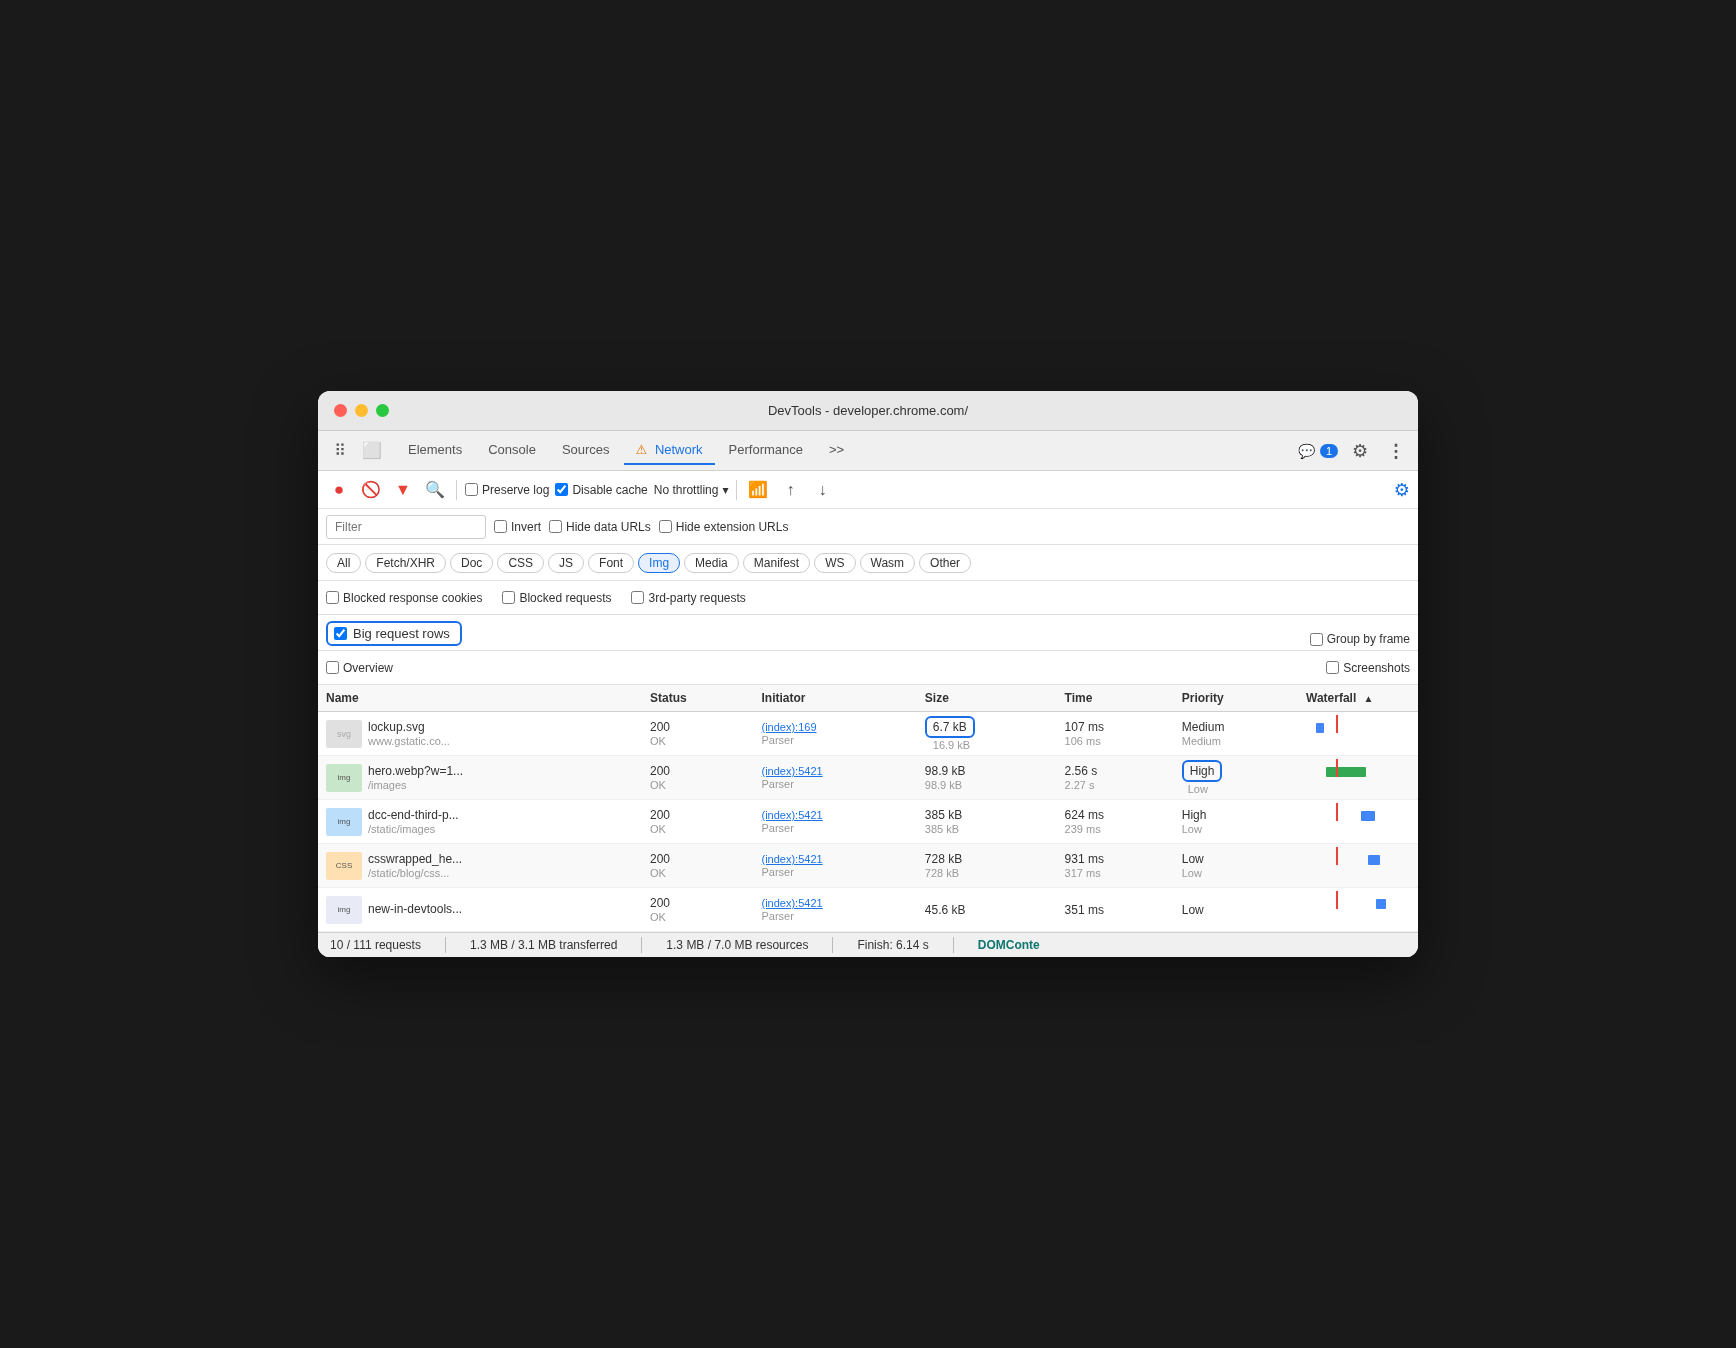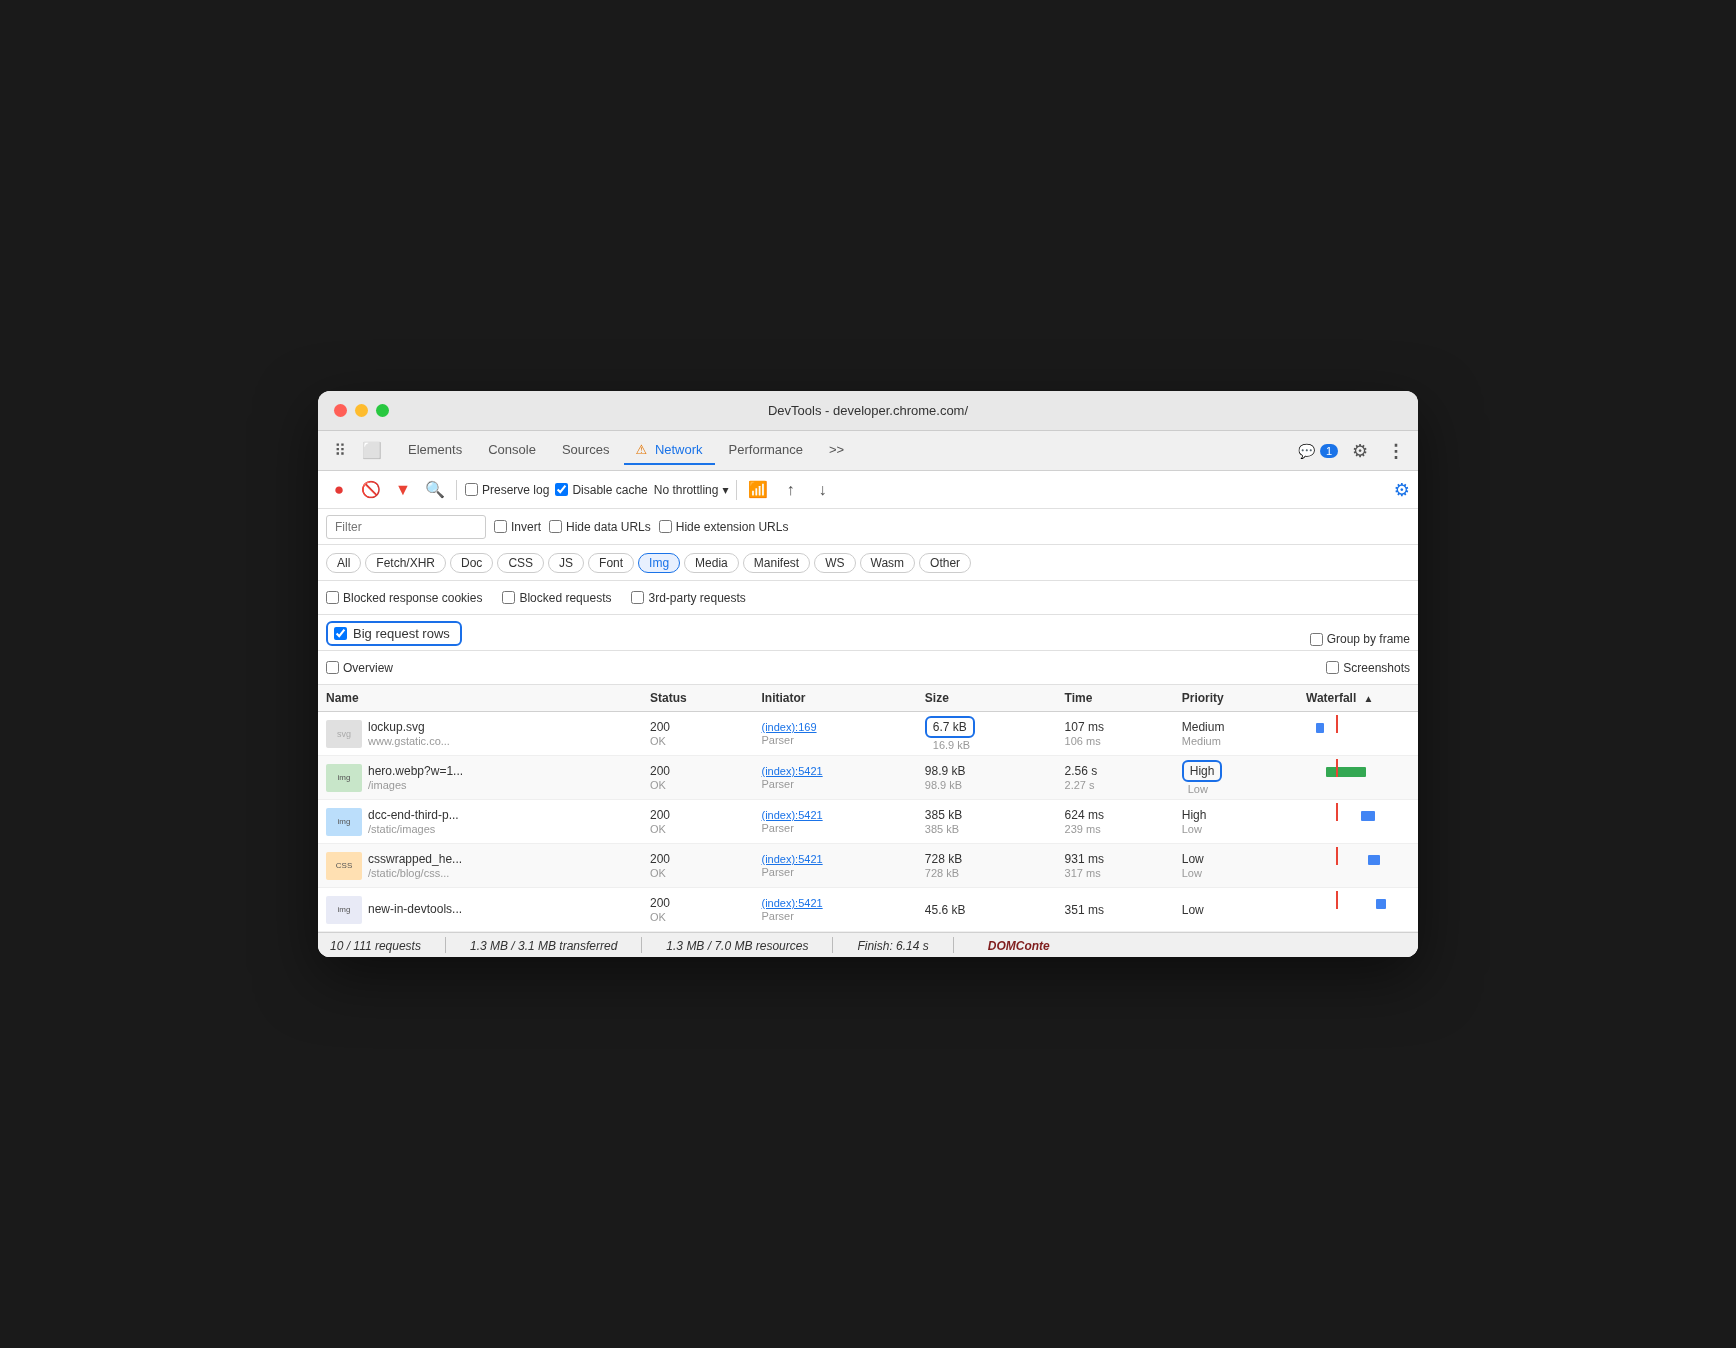--- a/index.html
+++ b/index.html
@@ -328,30 +328,29 @@
     }
     
     .status-bar {
       background: #f0f0f0;
       border-top: 1px solid #d0d0d0;
       padding: 4px 12px;
       font-size: 12px;
       color: #333;
       display: flex;
       gap: 24px;
-      align-items: flex-end;
-      font-style: italic;
+      align-items: center;
     }
     .status-bar-item { white-space: nowrap; }
     .status-bar-sep {
       width: 1px;
       height: 16px;
       background: #bbb;
     }
-    .dom-conte { color: #7f1d1d; font-weight: 600; margin-left: 10px; }
+    .dom-conte { color: #0f766e; font-weight: 600; }
     
     .table-scroll {
       overflow-y: auto;
       max-height: 320px;
     }
     .table-scroll::-webkit-scrollbar { width: 8px; }
     .table-scroll::-webkit-scrollbar-track { background: #f0f0f0; }
     .table-scroll::-webkit-scrollbar-thumb { background: #bbb; border-radius: 4px; }
     .table-wrapper {
       position: relative;

